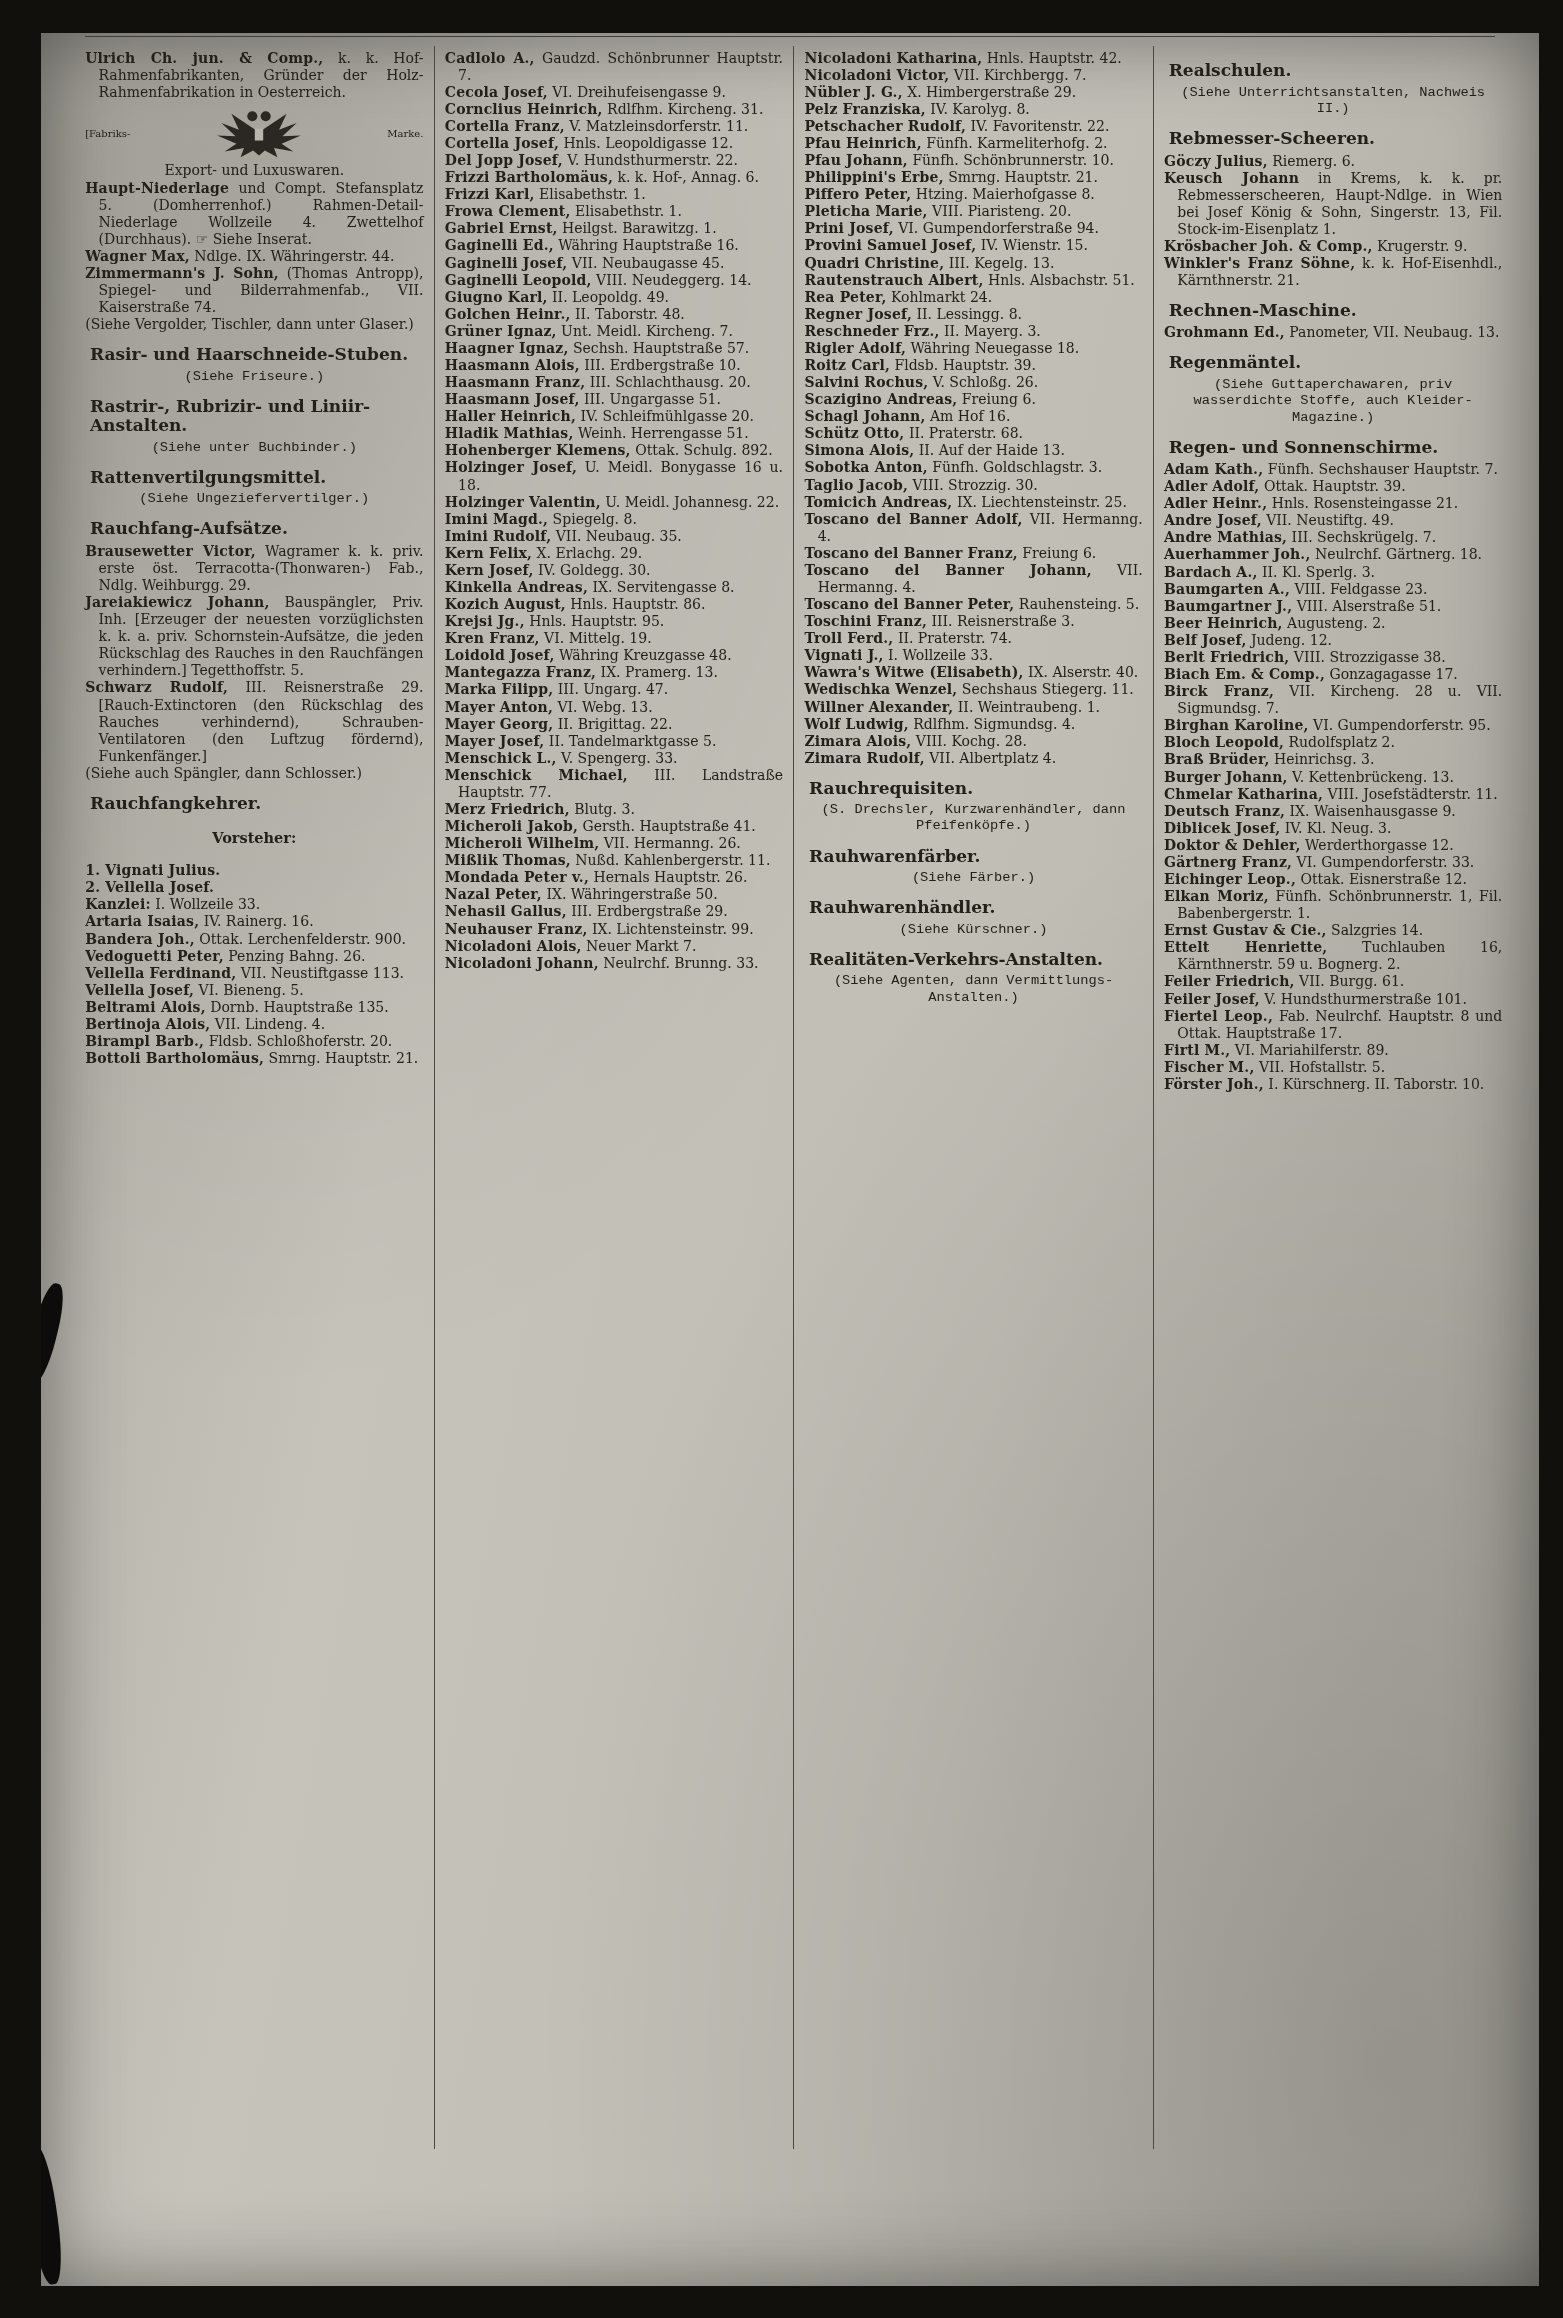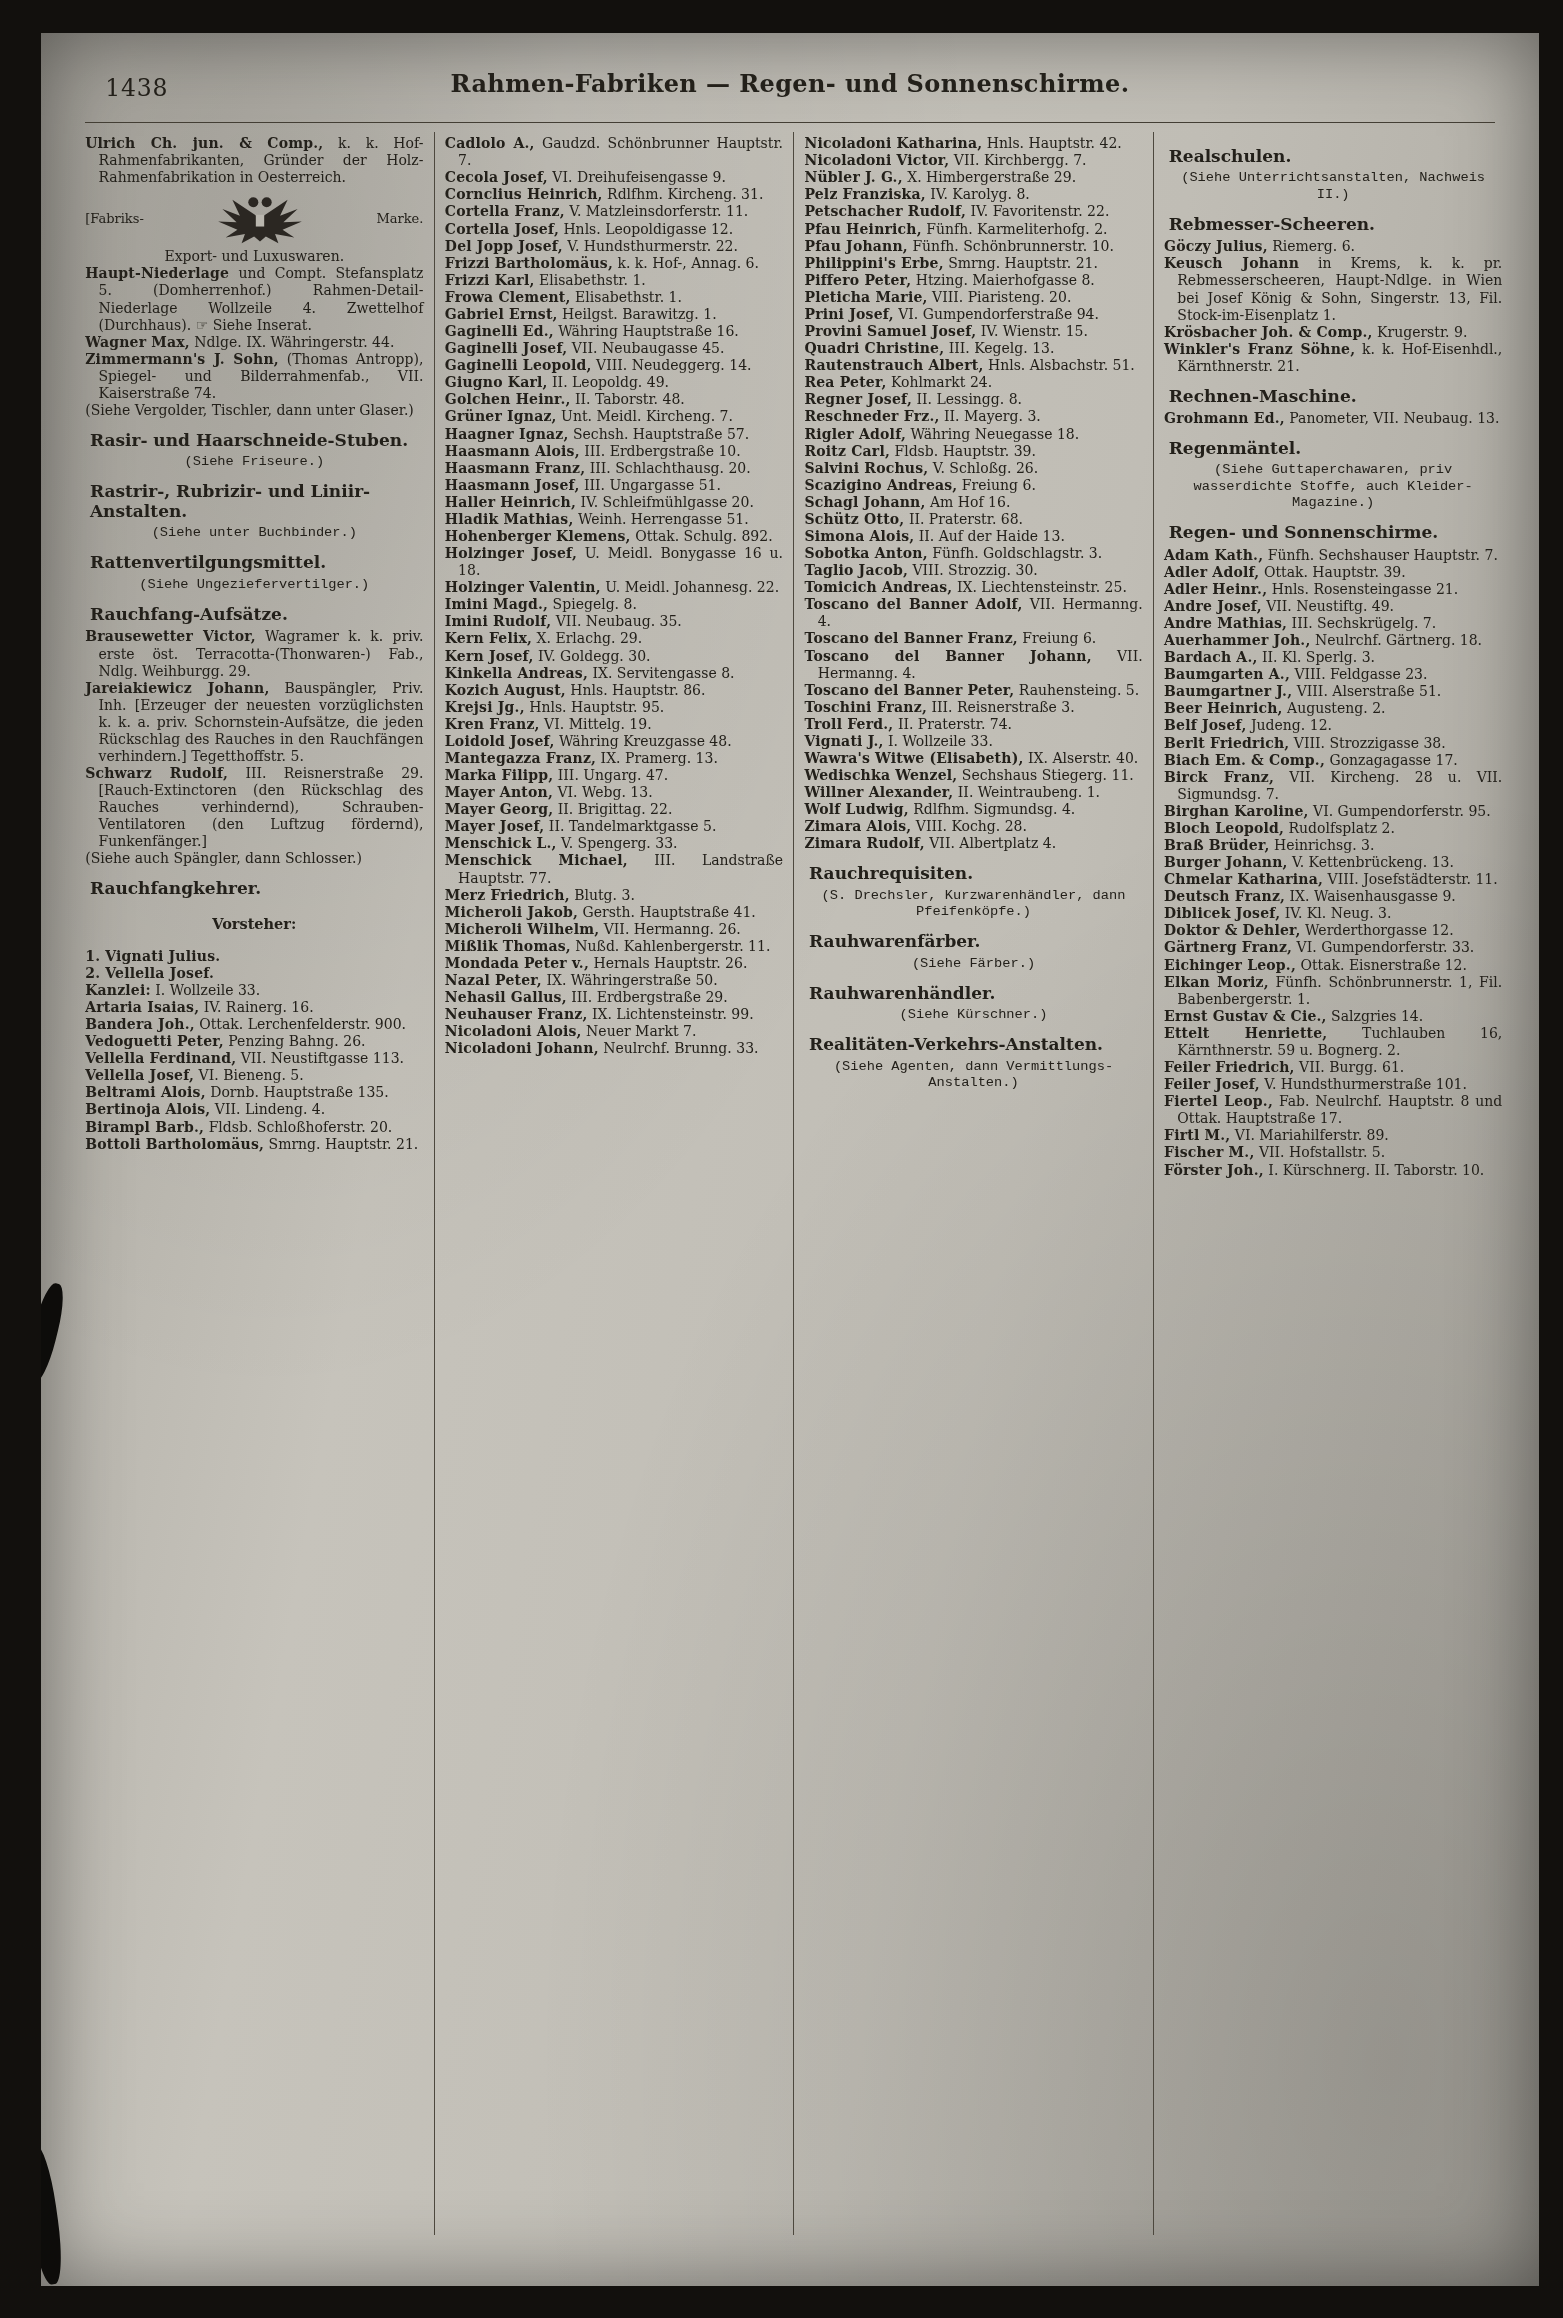--- a/index.html
+++ b/index.html
@@ -45,35 +45,31 @@
   }
   .entry b{font-weight:bold;letter-spacing:0.2px;}
   .heading{
     margin:11.7px 4.7px 3.9px 4.7px;font-size:17px;font-weight:bold;text-align:left;line-height:1.15;
   }
   .subheading{margin:16px 0;font-size:14.5px;font-weight:bold;text-align:center;}
   .note{margin:0 0 2.3px 0;font-size:13.7px;text-align:center;line-height:1.2;font-family:Liberation Mono, monospace;}
   .centerline{margin:3.1px 0 1.6px 0;font-size:14px;text-align:center;}
   .trademark{
     display:flex;align-items:center;justify-content:space-between;
-    margin:6.3px 0 3.1px 0;font-size:13px;
+    margin:6.3px 0 3.1px 0;font-size:10px;
   }
   .trademark .eagle svg{display:block;}
 </style>
 </head>
 <body>
 
 <div class="paper">
   <div class="artifact a1"></div>
   <div class="artifact a2"></div>
 
-  <div class="header">
-    <div class="pageno">1438</div>
-    <div class="title">Rahmen-Fabriken — Regen- und Sonnenschirme.</div>
-  </div>
   <div class="headrule"></div>
 
   <div class="columns">
     <div class="col">
         <p class="entry"><b>Ulrich Ch. jun. &amp; Comp.,</b> k. k. Hof-Rahmenfabrikanten, Gründer der Holz-Rahmenfabrikation in Oesterreich.</p>
         <div class="trademark">
           <span>[Fabriks-</span>
           <span class="eagle">
             <svg viewBox="0 0 110 62" width="92" height="52" xmlns="http://www.w3.org/2000/svg">
               <path d="M55 30 L22 8 L31 27 L10 19 L27 35 L5 34 L28 44 L14 53 L37 49 L33 60 L48 52 L55 58 L62 52 L77 60 L73 49 L96 53 L82 44 L105 34 L83 35 L100 19 L79 27 L88 8 Z" fill="#2b2722"></path>

